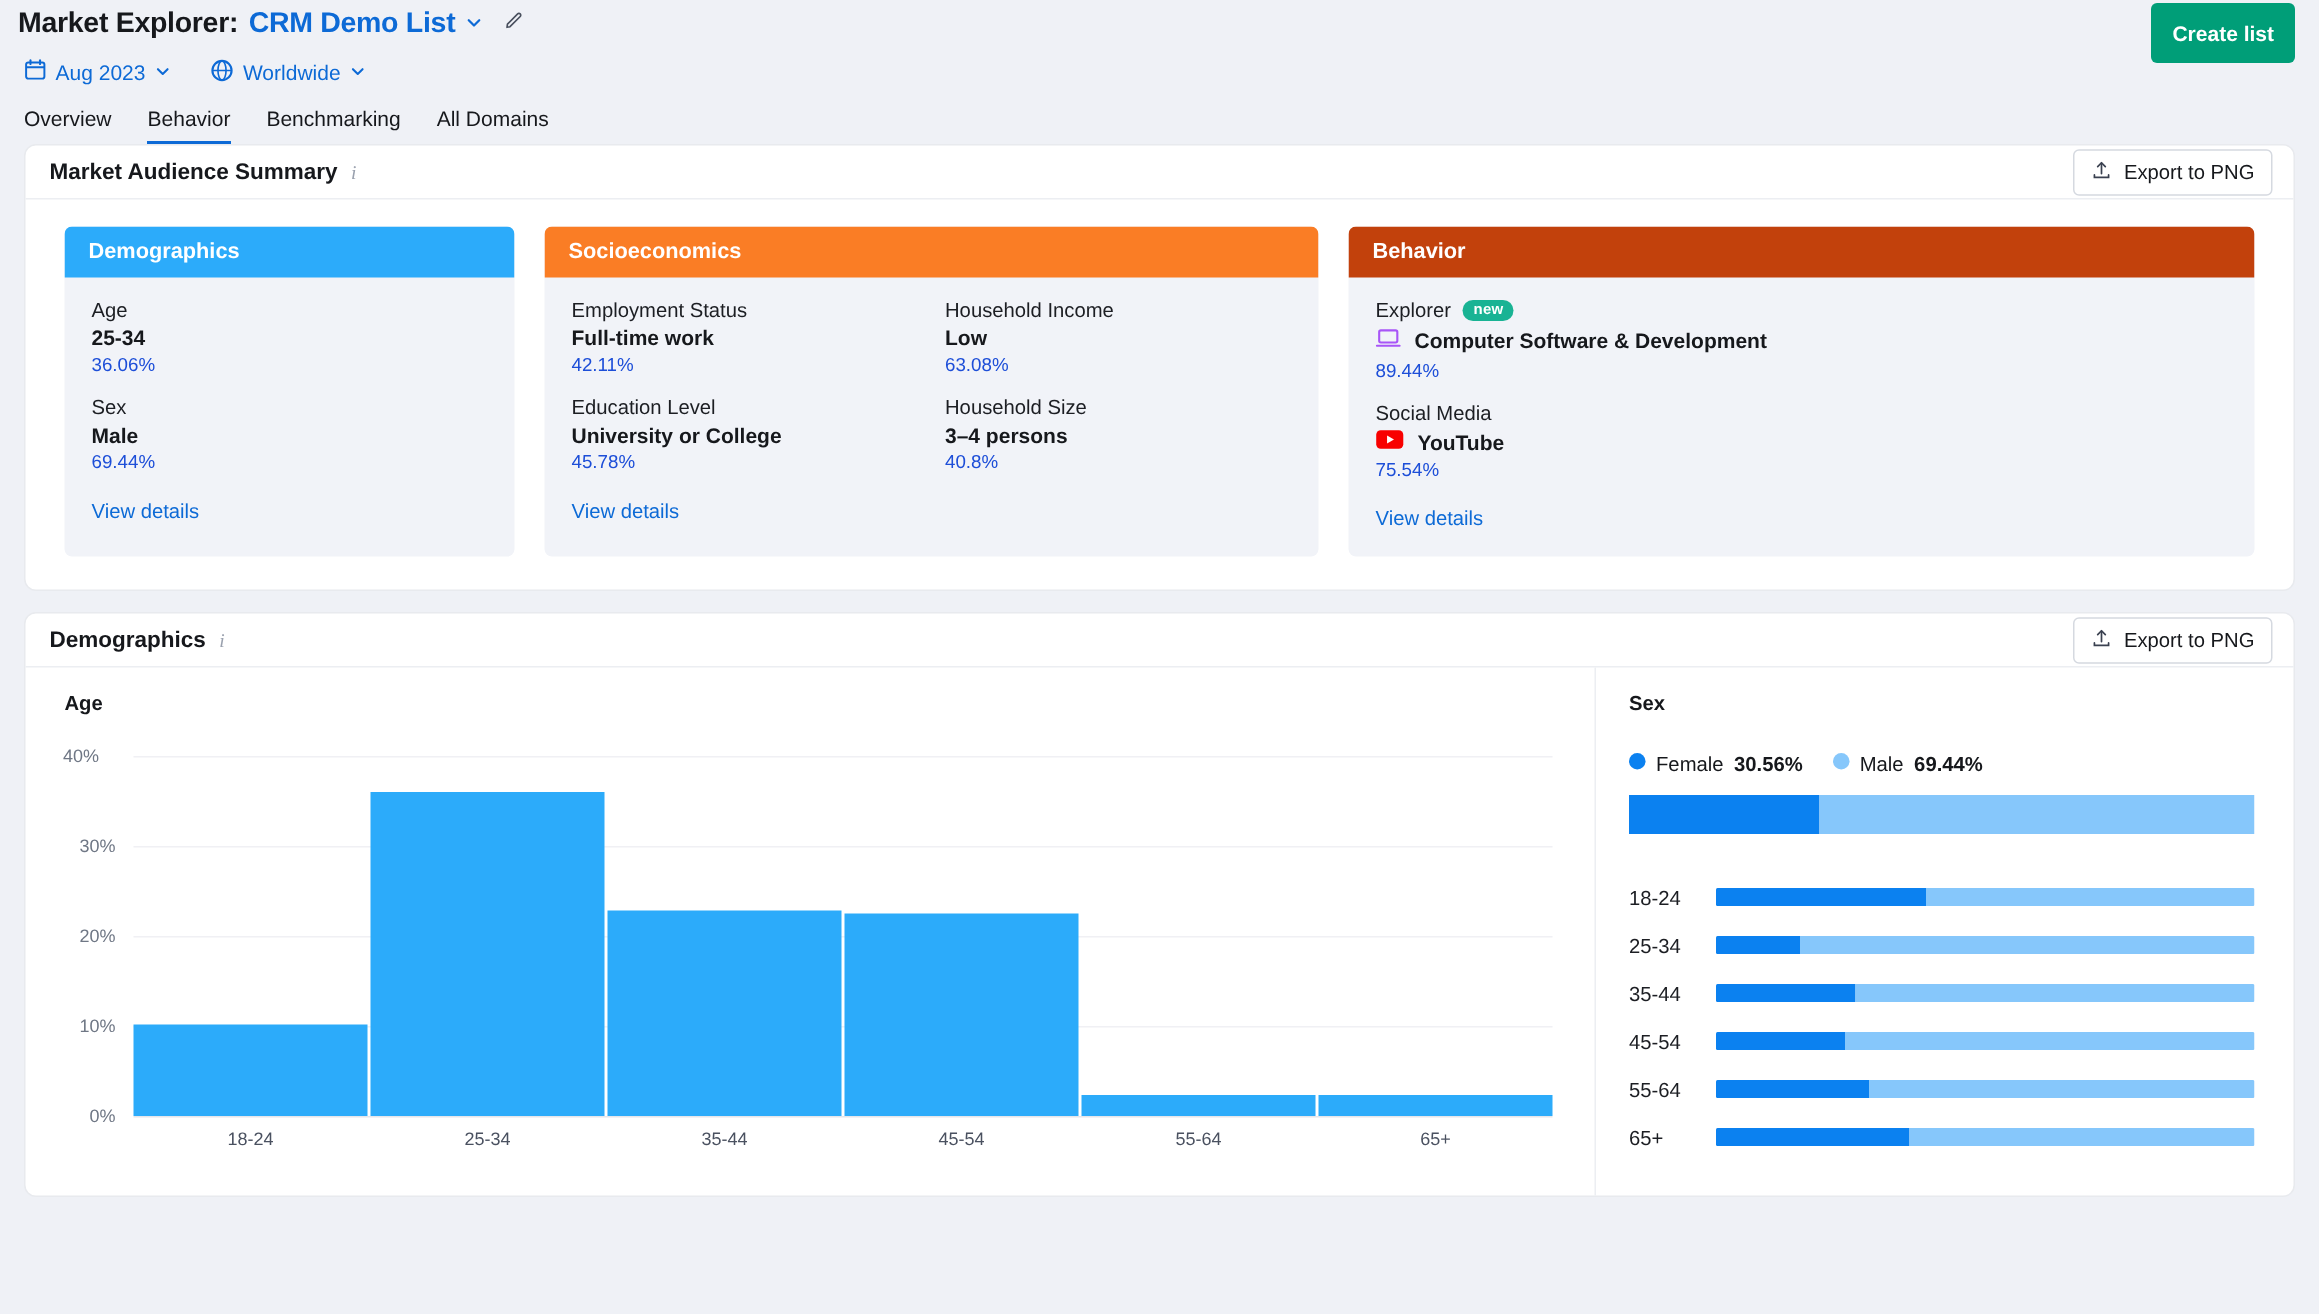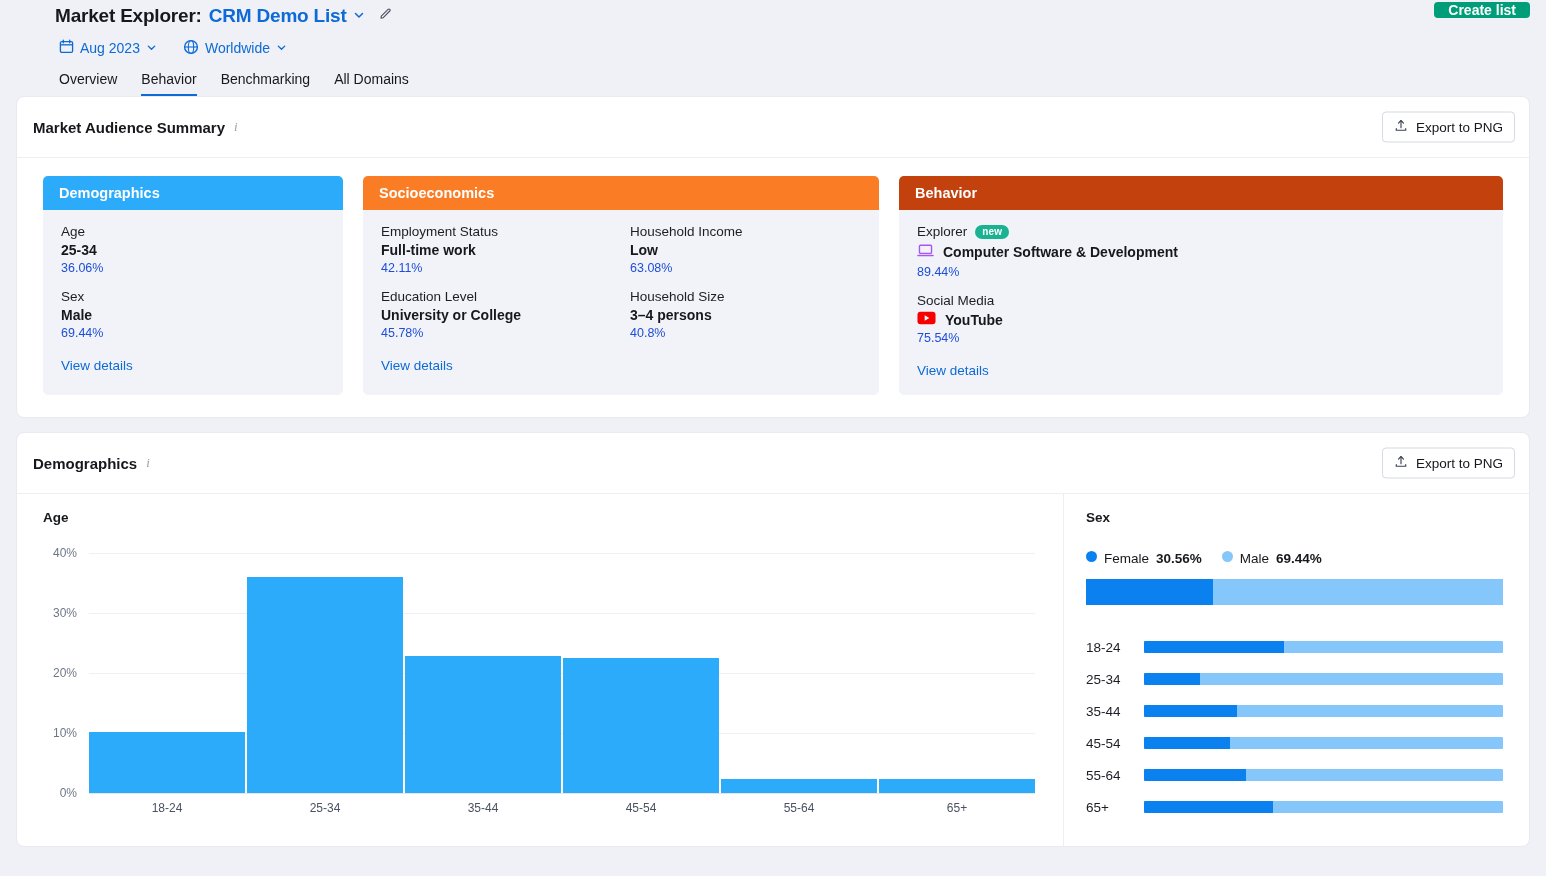--- a/index.html
+++ b/index.html
@@ -5,51 +5,51 @@
   * { box-sizing: border-box; margin: 0; padding: 0; }
   html, body {
     width: 1546px; height: 876px;
     background: #eff1f6;
     font-family: "Liberation Sans", sans-serif;
     color: #16181c;
     overflow: hidden;
   }
 
   
-  .topbar { position: relative; padding: 0 24px 0 12px; margin-left: 43px; }
+  .topbar { position: relative; padding: 0 24px 0 12px; }
   .title-row { display: flex; align-items: center; gap: 7px; padding-top: 4px; height: 28px; }
   .title-static { font-size: 19px; font-weight: bold; letter-spacing: -0.2px; }
   .title-link {
     font-size: 19px; font-weight: bold; color: #0d6ad6; letter-spacing: -0.2px; cursor: pointer;
   }
   .chev { color: #0d6ad6; font-size: 12px; line-height: 1; margin-left: -1px; }
   .pencil-ic { display:inline-block; margin-left: 6px; cursor:pointer; }
 
   .filter-row { display: flex; align-items: center; gap: 26px; margin-top: 9px; height: 22px; padding-left:4px;}
   .filter { display: flex; align-items: center; gap: 6px; color: #0d6ad6; font-size: 14px; cursor: pointer; }
   .filter .lbl { font-size: 14px; }
 
   .tabs { display: flex; gap: 24px; margin-top: 12px; padding-left: 4px; }
   .tab { font-size: 14px; color: #16181c; padding-bottom: 7px; cursor: pointer; border-bottom: 2px solid transparent; }
   .tab.active { border-bottom-color: #0d6ad6; font-weight: normal; }
 
   .create-list {
     position: absolute; right: 16px; top: 2px;
     background: #009e78; color: #fff; border: none; border-radius: 4px;
-    font-size: 14px; font-weight: bold; padding: 0 14px; cursor: pointer;
+    font-size: 14px; font-weight: bold; padding: 12px 14px; cursor: pointer;
     font-family: "Liberation Sans", sans-serif;
   }
 
   
   .panel {
     background: #fff; border-radius: 8px; margin: 0 16px 14px 16px;
     border: 1px solid #e8eaee;
   }
   .panel-head {
-    display: flex; align-items: center; height: 61px; padding: 0 16px;
+    display: flex; align-items: center; height: 36px; padding: 0 16px;
     border-bottom: 1px solid #eceef2; position: relative;
   }
   .panel-title { font-size: 15px; font-weight: bold; }
   .info-ic { margin-left: 9px; color: #9aa1ae; font-size: 13px; font-style: italic; font-family: "Liberation Serif", serif; cursor: pointer;}
   .export-btn {
     position: absolute; right: 14px; top: 50%; transform: translateY(-50%);
     display: flex; align-items: center; gap: 8px;
     border: 1px solid #d5d9e0; background: #fff; border-radius: 4px;
     padding: 6px 11px; font-size: 13.5px; color: #16181c; cursor: pointer;
     font-family: "Liberation Sans", sans-serif;
@@ -296,21 +296,21 @@
       <div class="chart" id="age-chart-area">
           <div class="gridline" style="top: 100%; background: rgb(228, 230, 235);"></div>
           <div class="ytick" style="top: 100%;">0%</div>
           <div class="gridline" style="top: 75%;"></div>
           <div class="ytick" style="top: 75%;">10%</div>
           <div class="gridline" style="top: 50%;"></div>
           <div class="ytick" style="top: 50%;">20%</div>
           <div class="gridline" style="top: 25%;"></div>
           <div class="ytick" style="top: 25%;">30%</div>
           <div class="gridline" style="top: 0%;"></div>
-          <div class="ytick" style="top: 0%;">40%</div>
+          <div class="ytick" style="top: 0%; text-align: center;">40%</div>
           <div class="bars">
             <div class="bar-col">
               <div class="bar" style="height: 25.25%; background: rgb(44, 171, 250);"></div>
             </div>
             <div class="bar-col">
               <div class="bar" style="height: 90.15%; background: rgb(44, 171, 250);"></div>
             </div>
             <div class="bar-col">
               <div class="bar" style="height: 57%; background: rgb(44, 171, 250);"></div>
             </div>

